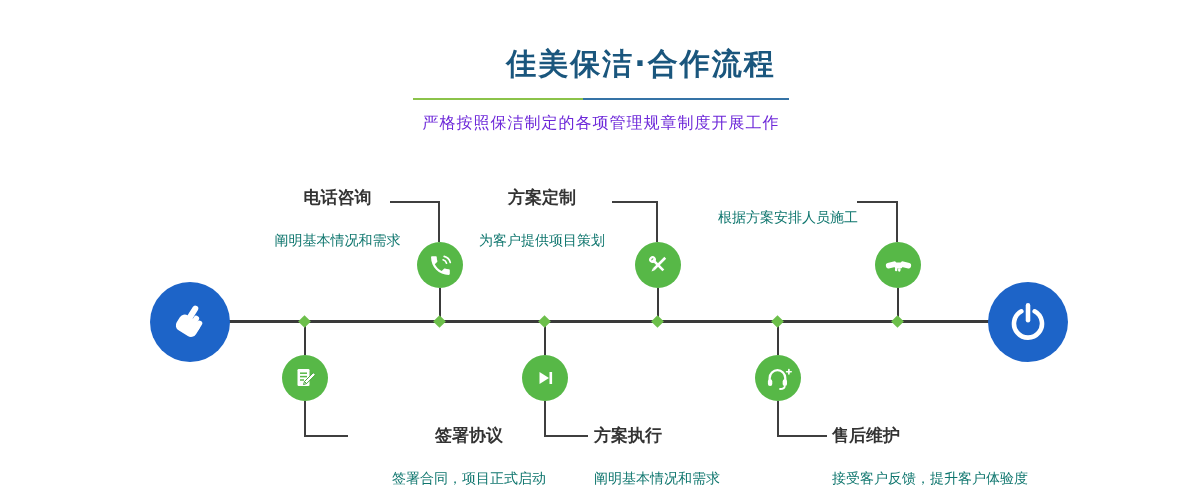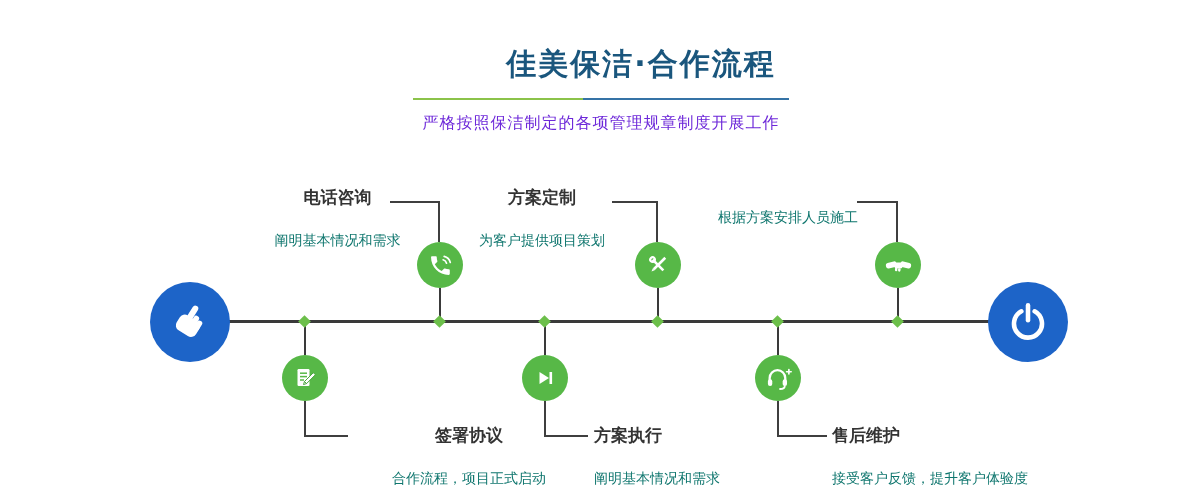--- a/index.html
+++ b/index.html
@@ -108,21 +108,21 @@
           <rect x="14.6" y="5.5" width="2.9" height="12.5" fill="#fff" stroke="#45a33a" stroke-width="0.9"></rect>
           <polygon points="14.6,18 17.5,18 16.05,20.8" fill="#fff" stroke="#45a33a" stroke-width="0.9"></polygon>
         </g>
       </svg>
     </span>
   </div>
   <div class="conn-v" style="left:304px;top:401px;height:36px;"></div>
   <div class="conn-h" style="left:304px;top:435px;width:44px;"></div>
   <div class="step-label bottom" style="left:354px;top:424px;width:230px;text-align:center;">
     <div class="step-title">签署协议</div>
-    <div class="step-desc">合作流程，项目正式启动</div>
+    <div class="step-desc">签署合同，项目正式启动</div>
   </div>
 
   <div class="stem" style="left:657px;top:288px;height:33px;"></div>
   <div class="diamond" style="left:653px;top:317px;"></div>
   <div class="gcircle" style="left:635px;top:242px;">
     <span>
       <svg viewBox="0 0 24 24" width="26" height="26">
         <g transform="rotate(45 12 12)" fill="#fff">
           <rect x="10.8" y="2.5" width="2.4" height="15"></rect>
           <polygon points="10.8,17.5 13.2,17.5 12,20.5"></polygon>

